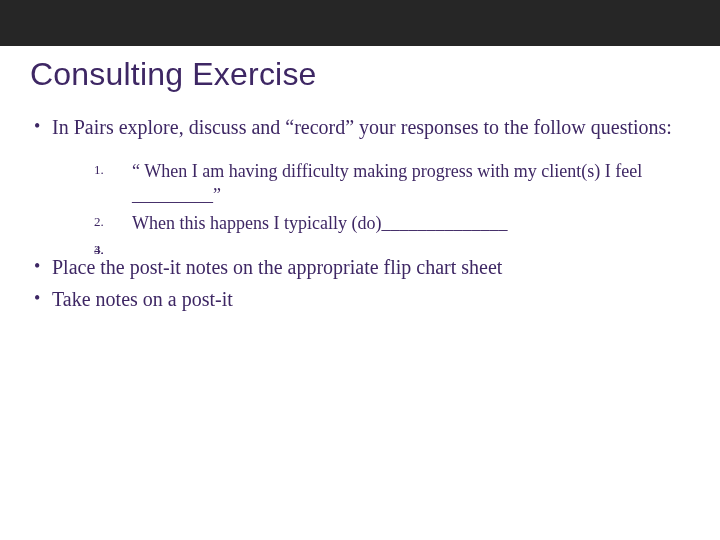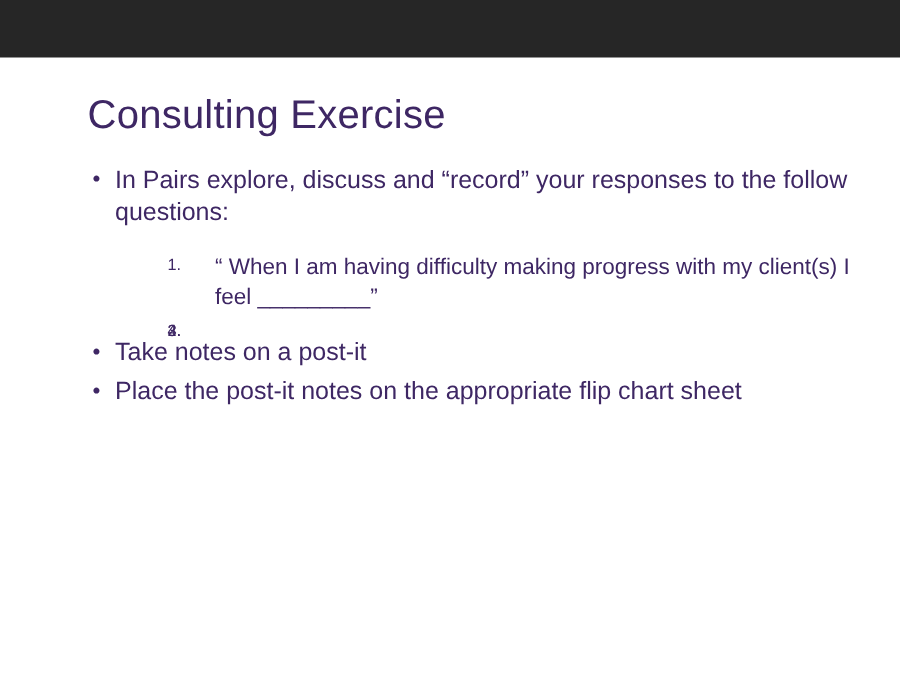--- a/index.html
+++ b/index.html
@@ -11,34 +11,34 @@
     font-family: Arial, Helvetica, sans-serif;
     color: #3e2764;
     overflow: hidden;
   }
   .topbar {
     width: 100%;
     height: 46px;
     background: #262626;
   }
   .slide {
-    padding: 19px 30px 0 30px;
-    margin-left: 40px;
+    padding: 2px 30px 0 30px;
   }
   .title {
     font-size: 32px;
     font-weight: 400;
     color: #3e2764;
     margin: 8px 0 22px 0;
     letter-spacing: 0.2px;
   }
   .bullets {
     list-style: none;
     padding: 0;
     margin: 0 0 0 2px;
+    font-family: Liberation Serif, serif;
   }
   .bullets > li {
     position: relative;
     padding-left: 20px;
     font-size: 20px;
     line-height: 1.28;
     margin-bottom: 6px;
     color: #3e2764;
   }
   .bullets > li::before {
@@ -83,30 +83,31 @@
     <li>
       <span>In Pairs explore, discuss and “record” your responses to the follow questions:</span>
 
       <ol class="numlist">
         <li>
           <span class="num">1.</span>
           <span>“ When I am having difficulty making progress with my client(s) I feel _________”</span>
         </li>
         <li>
           <span class="num">2.</span>
+          <span>When this happens I typically (do)______________</span>
         </li>
         <li>
           <span class="num">3.</span>
         </li>
         <li>
           <span class="num">4.</span>
         </li>
       </ol>
     </li>
     <li>
-      <span>Take notes on a post-it</span>
+      <span>Place the post-it notes on the appropriate flip chart sheet</span>
     </li>
     <li>
-      <span>Place the post-it notes on the appropriate flip chart sheet</span>
+      <span>Take notes on a post-it</span>
     </li>
   </ul>
 
 </div>
 
 </body></html>

